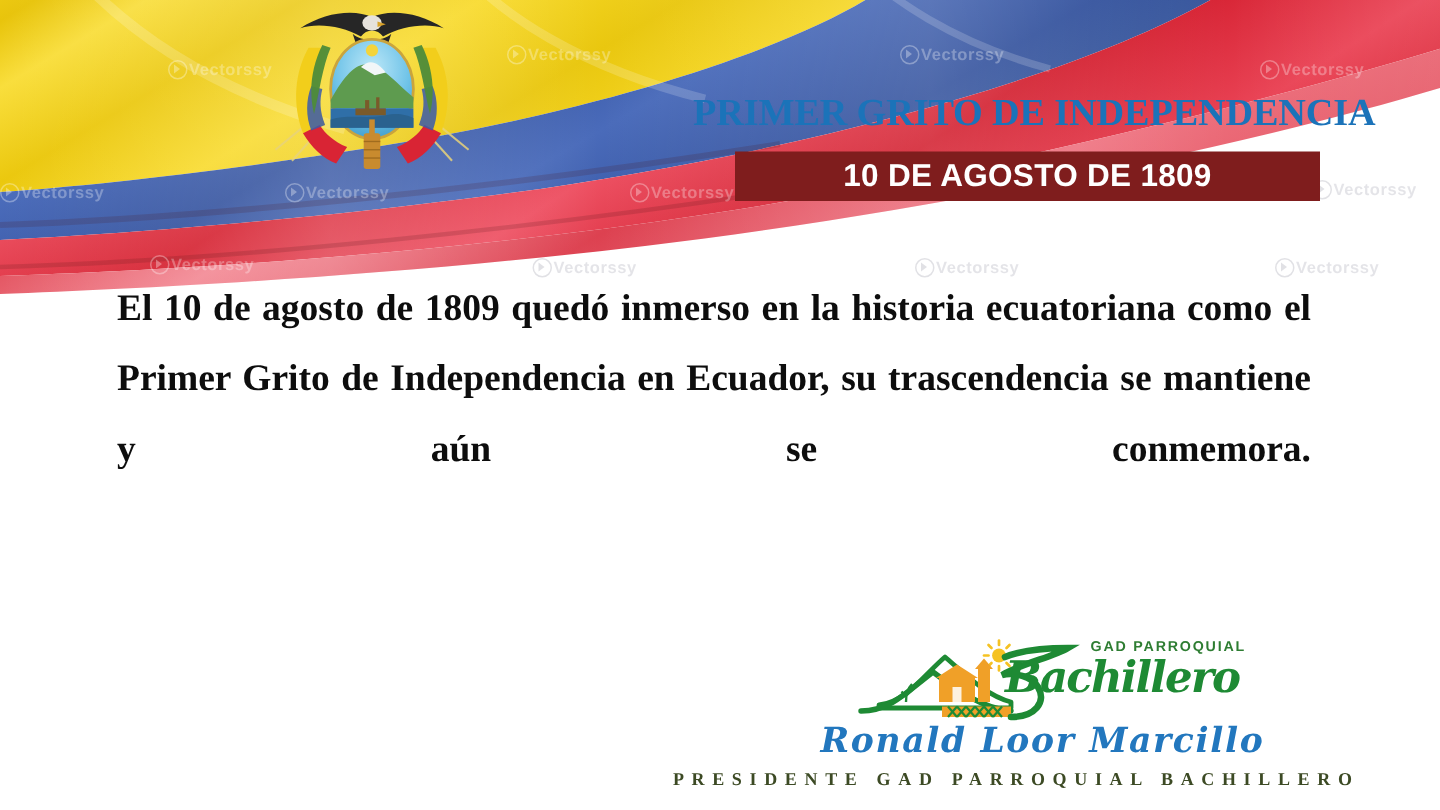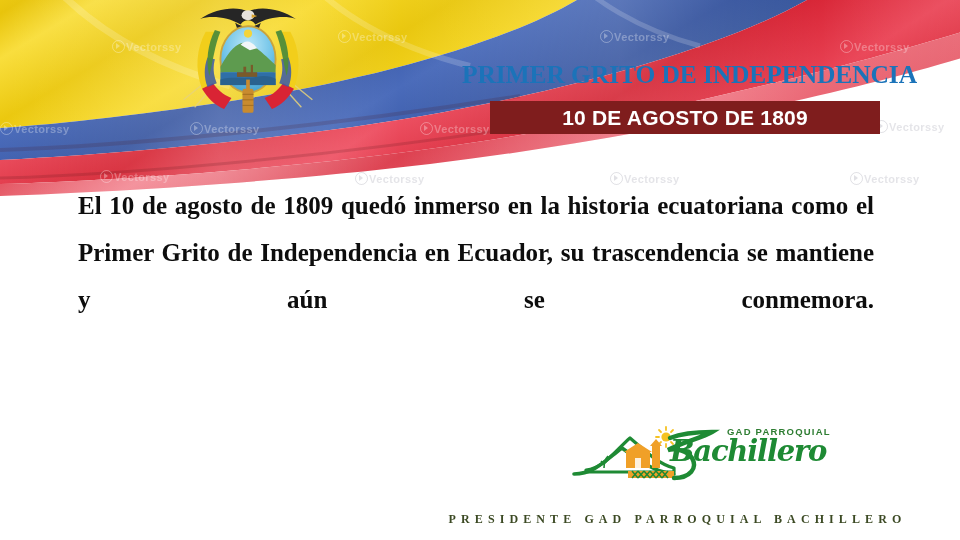--- a/index.html
+++ b/index.html
@@ -432,17 +432,18 @@
       <path d="M34,44 C34,38 36,34 38,32 M34,40 l-3,-3 M34,40 l3,-3" stroke="#1e8a34" stroke-width="1.6" fill="none"></path>
 
       <path d="M104,54 C120,54 128,44 122,34 C118,27 106,24 98,26
                C112,18 132,14 142,8 C126,8 110,10 100,14" fill="none" stroke="#1e8a34" stroke-width="4.4" stroke-linecap="round"></path>
     </svg>
 
     <div class="logo-gadparroquial">GAD PARROQUIAL</div>
 
     <div class="logo-word">Bachillero</div>
 
+    <div class="signature">Ronald Loor Marcillo</div>
 
     <div class="footer-line">PRESIDENTE GAD PARROQUIAL BACHILLERO</div>
   </div>
 
 </div>
 
 </body></html>

